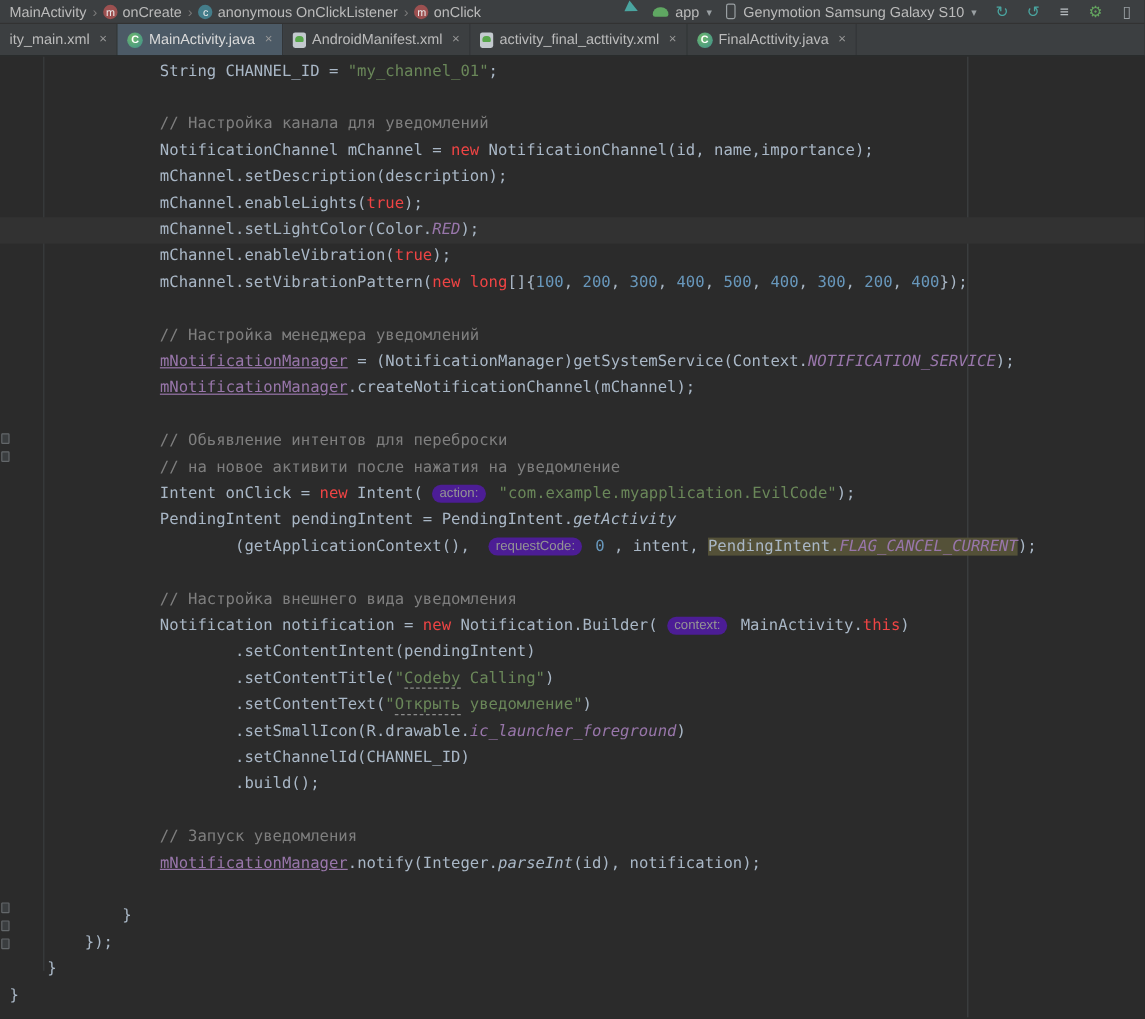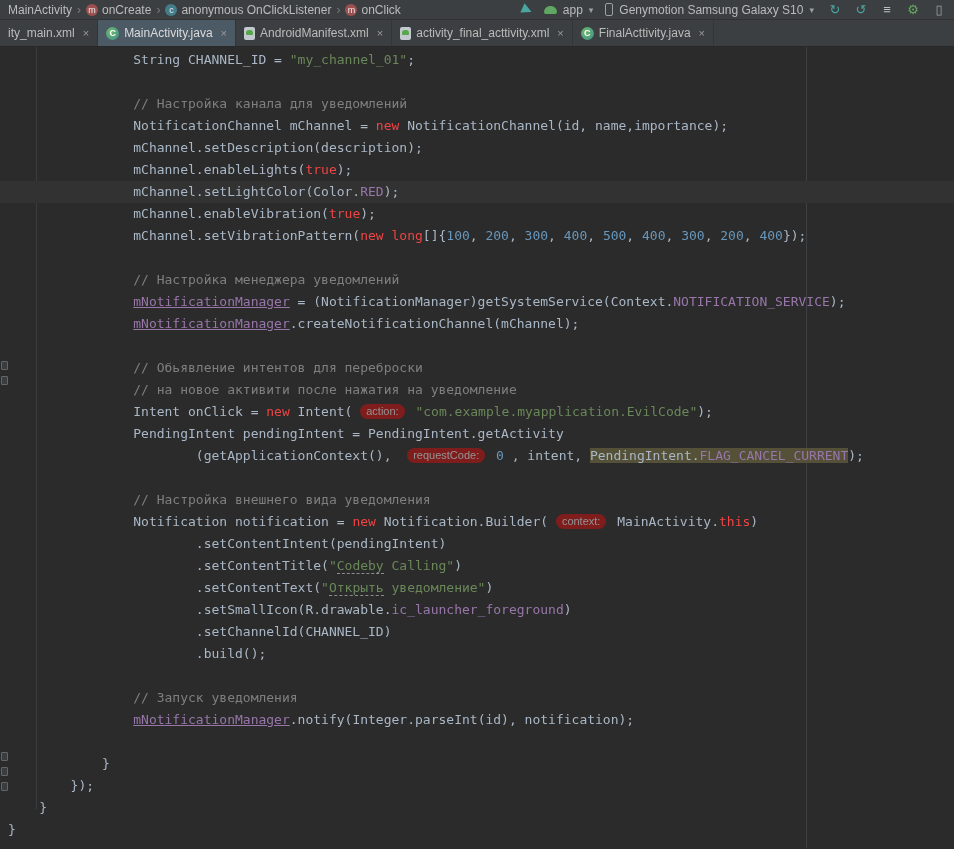--- a/index.html
+++ b/index.html
@@ -8,21 +8,21 @@
 
   
   .toolbar{height:20px;background:#3c3f41;border-bottom:1px solid #323232;
     display:flex;align-items:center;padding:0 6px;font-size:12px;color:#bbbbbb;white-space:nowrap}
   .bc{display:flex;align-items:center;gap:2px;overflow:hidden}
   .bc-item{display:inline-flex;align-items:center;gap:4px;padding:0 2px;cursor:default}
   .bc-sep{color:#7a7a7a;margin:0 1px}
   .bc-ic{width:12px;height:12px;border-radius:50%;font-size:9px;line-height:12px;text-align:center;color:#ececec;flex:none}
   .bc-ic.method{background:#9c5050}
   .bc-ic.anonymous-class{background:#447d8a}
-  .tright{margin-left:auto;display:flex;align-items:center;gap:12px}
+  .tright{margin-left:auto;display:flex;gap:12px}
   .icon-pointer{width:0;height:0;border-left:10px solid #4aa5a0;border-top:5px solid transparent;
     border-bottom:5px solid transparent;transform:rotate(25deg);display:inline-block}
   .selector{display:flex;align-items:center;gap:6px;color:#bbbbbb;cursor:default}
   .dd{color:#9aa0a3;font-size:9px}
   .droid{width:13px;height:8px;background:#5fa762;border-radius:6px 6px 2px 2px;display:inline-block}
   .phone{width:8px;height:13px;border:1px solid #9aa0a3;border-radius:2px;display:inline-block}
   .actions{display:flex;align-items:center;gap:8px}
   .ticon{width:18px;text-align:center;font-size:13px;cursor:default}
 
   
@@ -48,25 +48,25 @@
   .code{position:absolute;left:0;top:2px;right:0;font-family:"DejaVu Sans Mono","Liberation Mono",monospace;
     font-size:13px;line-height:22px;color:#a9b7c6}
   .line{height:22px;white-space:pre;padding-left:8px}
   .line.hl{background:#323232}
   .p{color:#a9b7c6}
   .k{color:#ef4444}
   .s{color:#6a8759}
   .n{color:#6897bb}
   .c{color:#7f7f7f}
   .f{color:#9876aa}
-  .it{}
+  .it{font-style:italic}
   .ul{text-decoration:underline}
   .sp{border-bottom:1px dashed #8c8c8c}
   .sel{background:#545138}
-  .hint{display:inline-block;background:#7f1d1d;color:#949494;border-radius:8px;padding:0 6px;
+  .hint{display:inline-block;background:#4c1d95;color:#949494;border-radius:8px;padding:0 6px;
     margin-right:3px;font-family:"Liberation Sans",sans-serif;font-size:11px;line-height:15px;vertical-align:1px}
 </style>
 </head>
 <body>
 
 <div class="toolbar">
   <div class="bc">
       <span class="bc-item">
         <span>MainActivity</span>
       </span>

